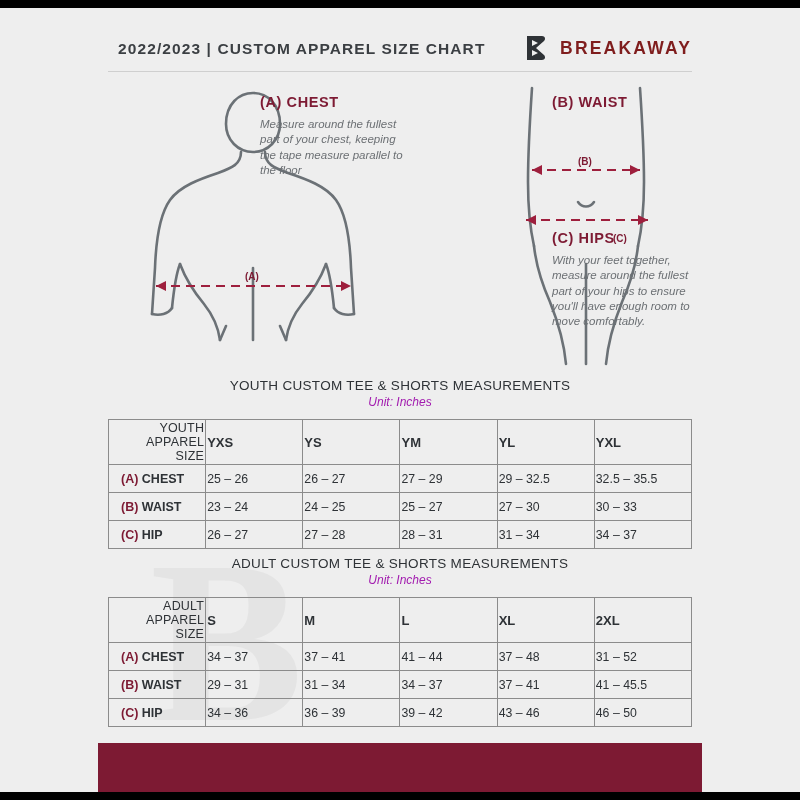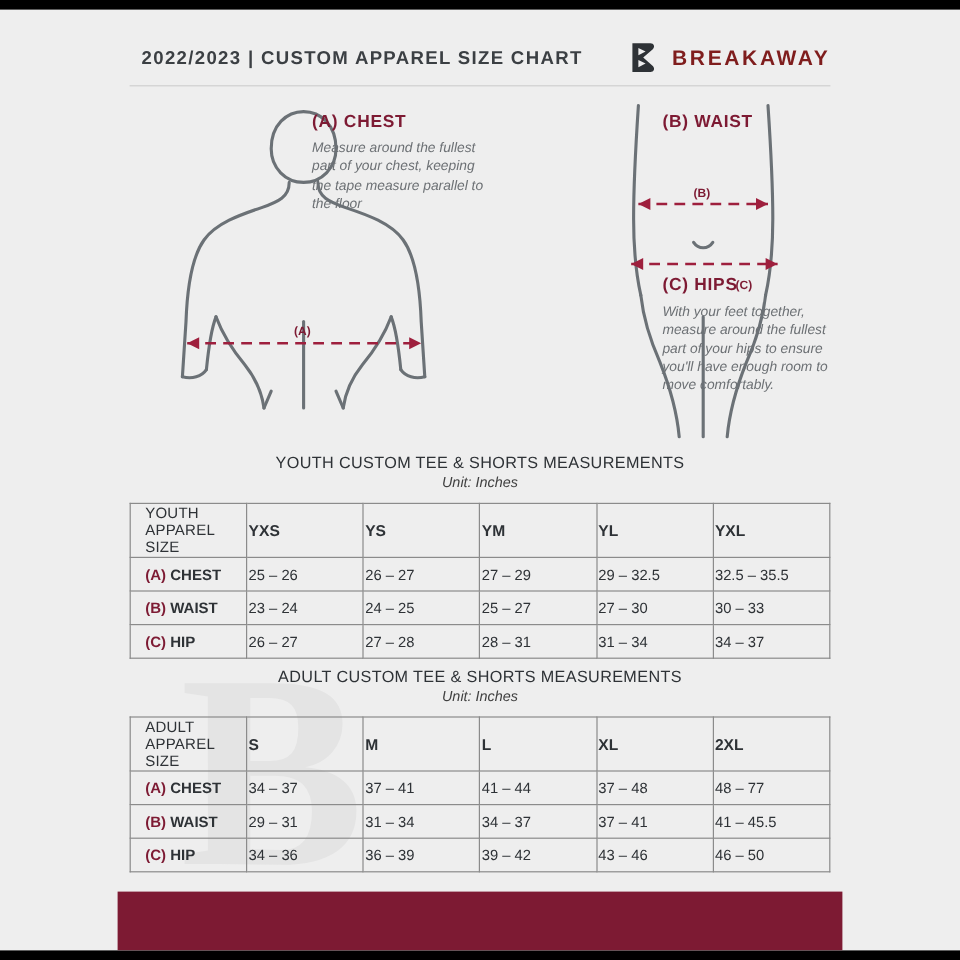--- a/index.html
+++ b/index.html
@@ -113,21 +113,21 @@
     text-align: center;
     font-size: 13.5px;
     font-weight: normal;
     letter-spacing: 0.3px;
     color: #2e3236;
   }
   .tbl-unit {
     text-align: center;
     font-size: 12px;
     font-style: italic;
-    color: #404040;
+    color: #a21caf;
     margin-top: 2px;
   }
   table.size {
     border-collapse: collapse;
     width: 584px;
     margin: 0;
     table-layout: fixed;
   }
   table.size td, table.size th {
     border: 1px solid #8b8b8b;
@@ -141,21 +141,21 @@
   table.size th { font-weight: bold; font-size: 13px; }
   table.size .rowhead {
     text-align: left;
     padding-left: 12px;
     font-weight: bold;
     font-size: 12.5px;
     width: 172px;
   }
   table.size .rowhead .tag { color: #7d1a33; }
   table.size .colhead-first {
-    text-align: left;
+    text-align: right;
     padding-left: 12px;
     font-weight: normal;
     font-size: 12.5px;
     letter-spacing: 0.2px;
   }
 
   .sec-youth { position: absolute; left: 108px; top: 370px; width: 584px; }
   .sec-adult { position: absolute; left: 108px; top: 548px; width: 584px; }
   .sec-body { margin-top: 10px; }
 
@@ -325,21 +325,21 @@
           <tbody>
             <tr>
               <td class="rowhead">
                 <span class="tag">(A)</span>
                 <span>CHEST</span>
               </td>
               <td>34 – 37</td>
               <td>37 – 41</td>
               <td>41 – 44</td>
               <td>37 – 48</td>
-              <td>48 – 77</td>
+              <td>31 – 52</td>
             </tr>
             <tr>
               <td class="rowhead">
                 <span class="tag">(B)</span>
                 <span>WAIST</span>
               </td>
               <td>29 – 31</td>
               <td>31 – 34</td>
               <td>34 – 37</td>
               <td>37 – 41</td>

